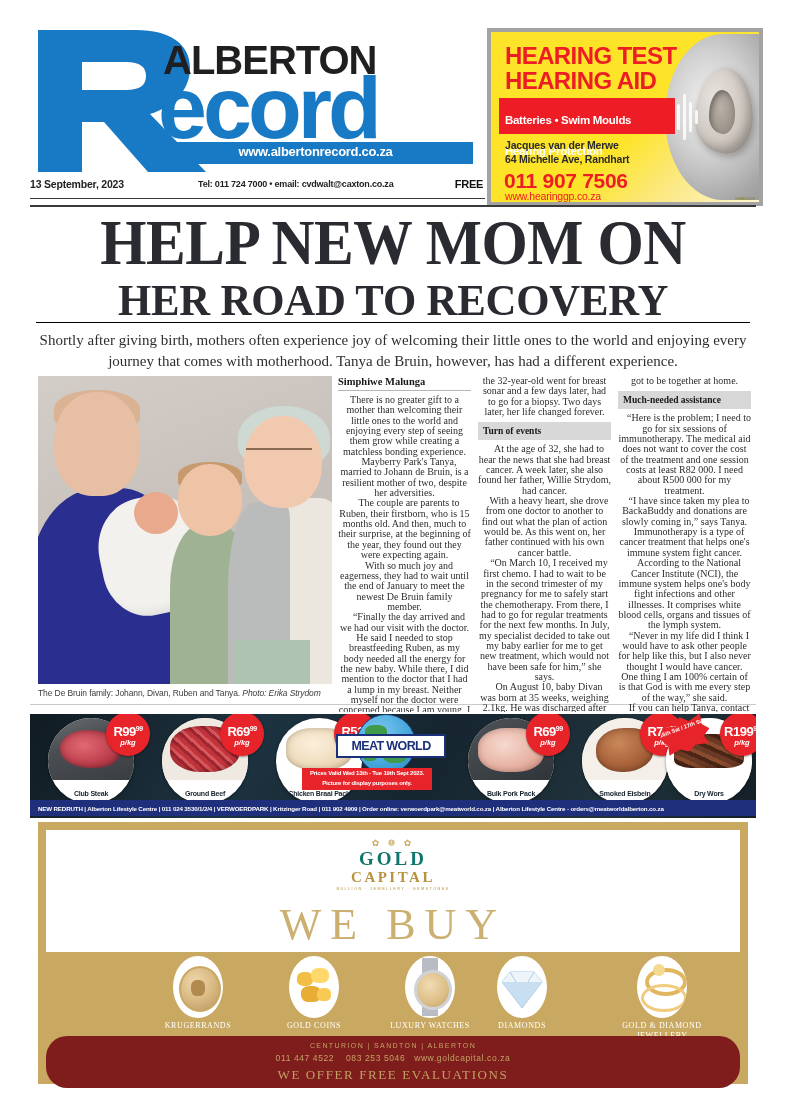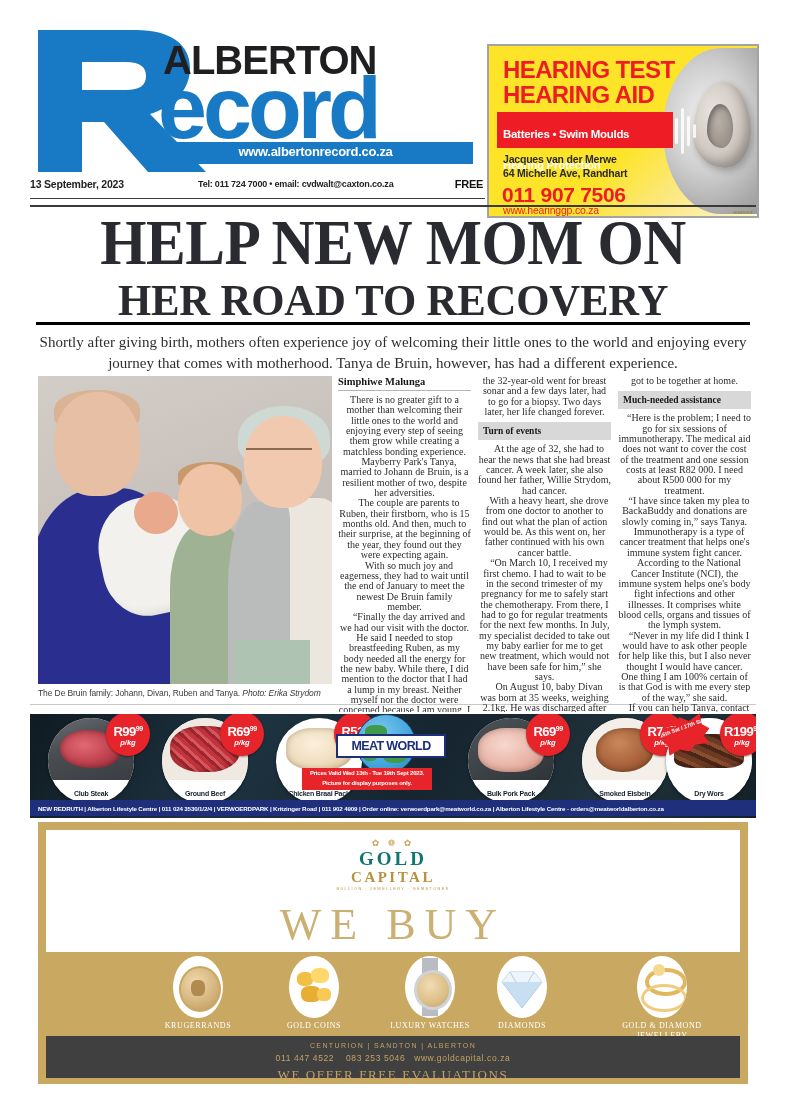--- a/index.html
+++ b/index.html
@@ -18,22 +18,22 @@
   .meta-row{position:absolute;left:30px;top:178px;width:455px;height:20px;
             border-bottom:1.5px solid #3a3a3a;}
   .meta-date{position:absolute;left:0;top:0;font-size:10.5px;font-weight:700;
              letter-spacing:-0.2px;color:#222;}
   .meta-tel{position:absolute;left:168px;top:1px;font-size:9px;font-weight:600;
             letter-spacing:-0.2px;color:#222;}
   .meta-free{position:absolute;right:2px;top:0;font-size:11px;font-weight:800;
              letter-spacing:-0.3px;color:#111;}
 
   
-  .hearing-ad{position:absolute;left:487px;top:44px;width:268px;height:170px;
-              background:#fde047;border:2px solid #a3a3a3;overflow:hidden;}
+  .hearing-ad{position:absolute;left:487px;top:28px;width:268px;height:170px;
+              background:#fde047;border:4px solid #a3a3a3;overflow:hidden;}
   .hearing-ad .grad{position:absolute;inset:0;
      background:linear-gradient(135deg,#fde428 0%,#fde428 55%,#fbe98a 78%,#fff7cf 100%);}
   .ear-circle{position:absolute;right:-22px;top:2px;width:116px;height:166px;
      border-radius:50% 0 0 50%/50% 0 0 50%;
      background:radial-gradient(ellipse at 38% 42%, #f2f2f2 0%, #cfcfcf 40%, #a8a8a8 72%, #8e8e8e 100%);
      overflow:hidden;}
   .ear-shape{position:absolute;left:30px;top:34px;width:58px;height:86px;
      border-radius:52% 48% 44% 56%/62% 58% 42% 38%;
      background:radial-gradient(ellipse at 35% 35%,#e7e3df 0%,#cfc7c0 55%,#b0a79f 100%);
      box-shadow:inset -5px -6px 10px rgba(0,0,0,.22), 2px 3px 7px rgba(0,0,0,.25);}
@@ -60,21 +60,21 @@
   
   .headline-rule-top{position:absolute;left:30px;top:205px;width:726px;height:2px;background:#3a3a3a;}
   .headline{position:absolute;left:30px;top:212px;width:726px;text-align:center;}
   .headline .l1{font-family:"Liberation Serif",serif;font-weight:700;
       font-size:64px;line-height:62px;letter-spacing:-0.5px;color:#2a2b30;
       transform:scaleX(0.93);transform-origin:center;}
   .headline .l2{font-family:"Liberation Serif",serif;font-weight:700;
       font-size:45px;line-height:48px;letter-spacing:-0.2px;color:#2a2b30;
       transform:scaleX(0.95);transform-origin:center;margin-top:2px;}
   .standfirst{position:absolute;left:36px;top:322px;width:714px;text-align:center;
-      border-top:3px solid #000000;padding-top:7px;
+      border-top:1px solid #000000;padding-top:7px;
       font-family:"Liberation Serif",serif;font-size:15px;line-height:21px;color:#2e2e30;}
 
   
   .photo{position:absolute;left:38px;top:376px;width:294px;height:308px;
      background:#cfc8c2;overflow:hidden;border:0;}
   .ph-bg{position:absolute;inset:0;background:linear-gradient(160deg,#d3cdc8 0%,#c8c1bb 45%,#bdb6b0 100%);}
   .ph-man-body{position:absolute;left:-8px;top:112px;width:150px;height:200px;
      background:#2a2f8f;border-radius:46% 40% 0 0;}
   .ph-man-head{position:absolute;left:16px;top:16px;width:86px;height:104px;
      border-radius:48% 48% 44% 44%;background:#e7bfa4;}
@@ -171,22 +171,22 @@
   .gc-sub{font-size:3.8px;color:#b8933f;letter-spacing:1.4px;line-height:8px;}
   .gc-webuy{position:absolute;left:0;top:72px;width:694px;text-align:center;
      font-family:"Liberation Serif",serif;font-size:44px;color:#cbb072;letter-spacing:9px;
      line-height:46px;}
   .gc-cats{position:absolute;left:8px;top:134px;width:694px;height:76px;}
   .cat{position:absolute;top:0;width:120px;text-align:center;}
   .cat .oval{width:50px;height:62px;border-radius:50%;background:#fff;margin:0 auto;
      overflow:hidden;position:relative;}
   .cat .nm{font-family:"Liberation Serif",serif;font-size:8px;color:#fff;letter-spacing:0.6px;
      line-height:10px;margin-top:3px;}
-  .gold-bot{position:absolute;left:8px;top:214px;width:694px;height:42px;background:#404040;
-     text-align:center;}
+  .gold-bot{position:absolute;left:8px;top:214px;width:694px;height:52px;background:#7f1d1d;
+     text-align:center;border-radius:21px;}
   .gc-cities{font-size:7px;color:#c2a263;letter-spacing:1.4px;padding-top:6px;}
   .gc-phones{font-size:8.5px;color:#c2a263;letter-spacing:0.6px;padding-top:4px;}
   .gc-eval{font-family:"Liberation Serif",serif;font-size:13px;color:#c2a263;
      letter-spacing:1.6px;padding-top:4px;}
 </style>
 </head>
 <body>
 
 <div class="page">
 

